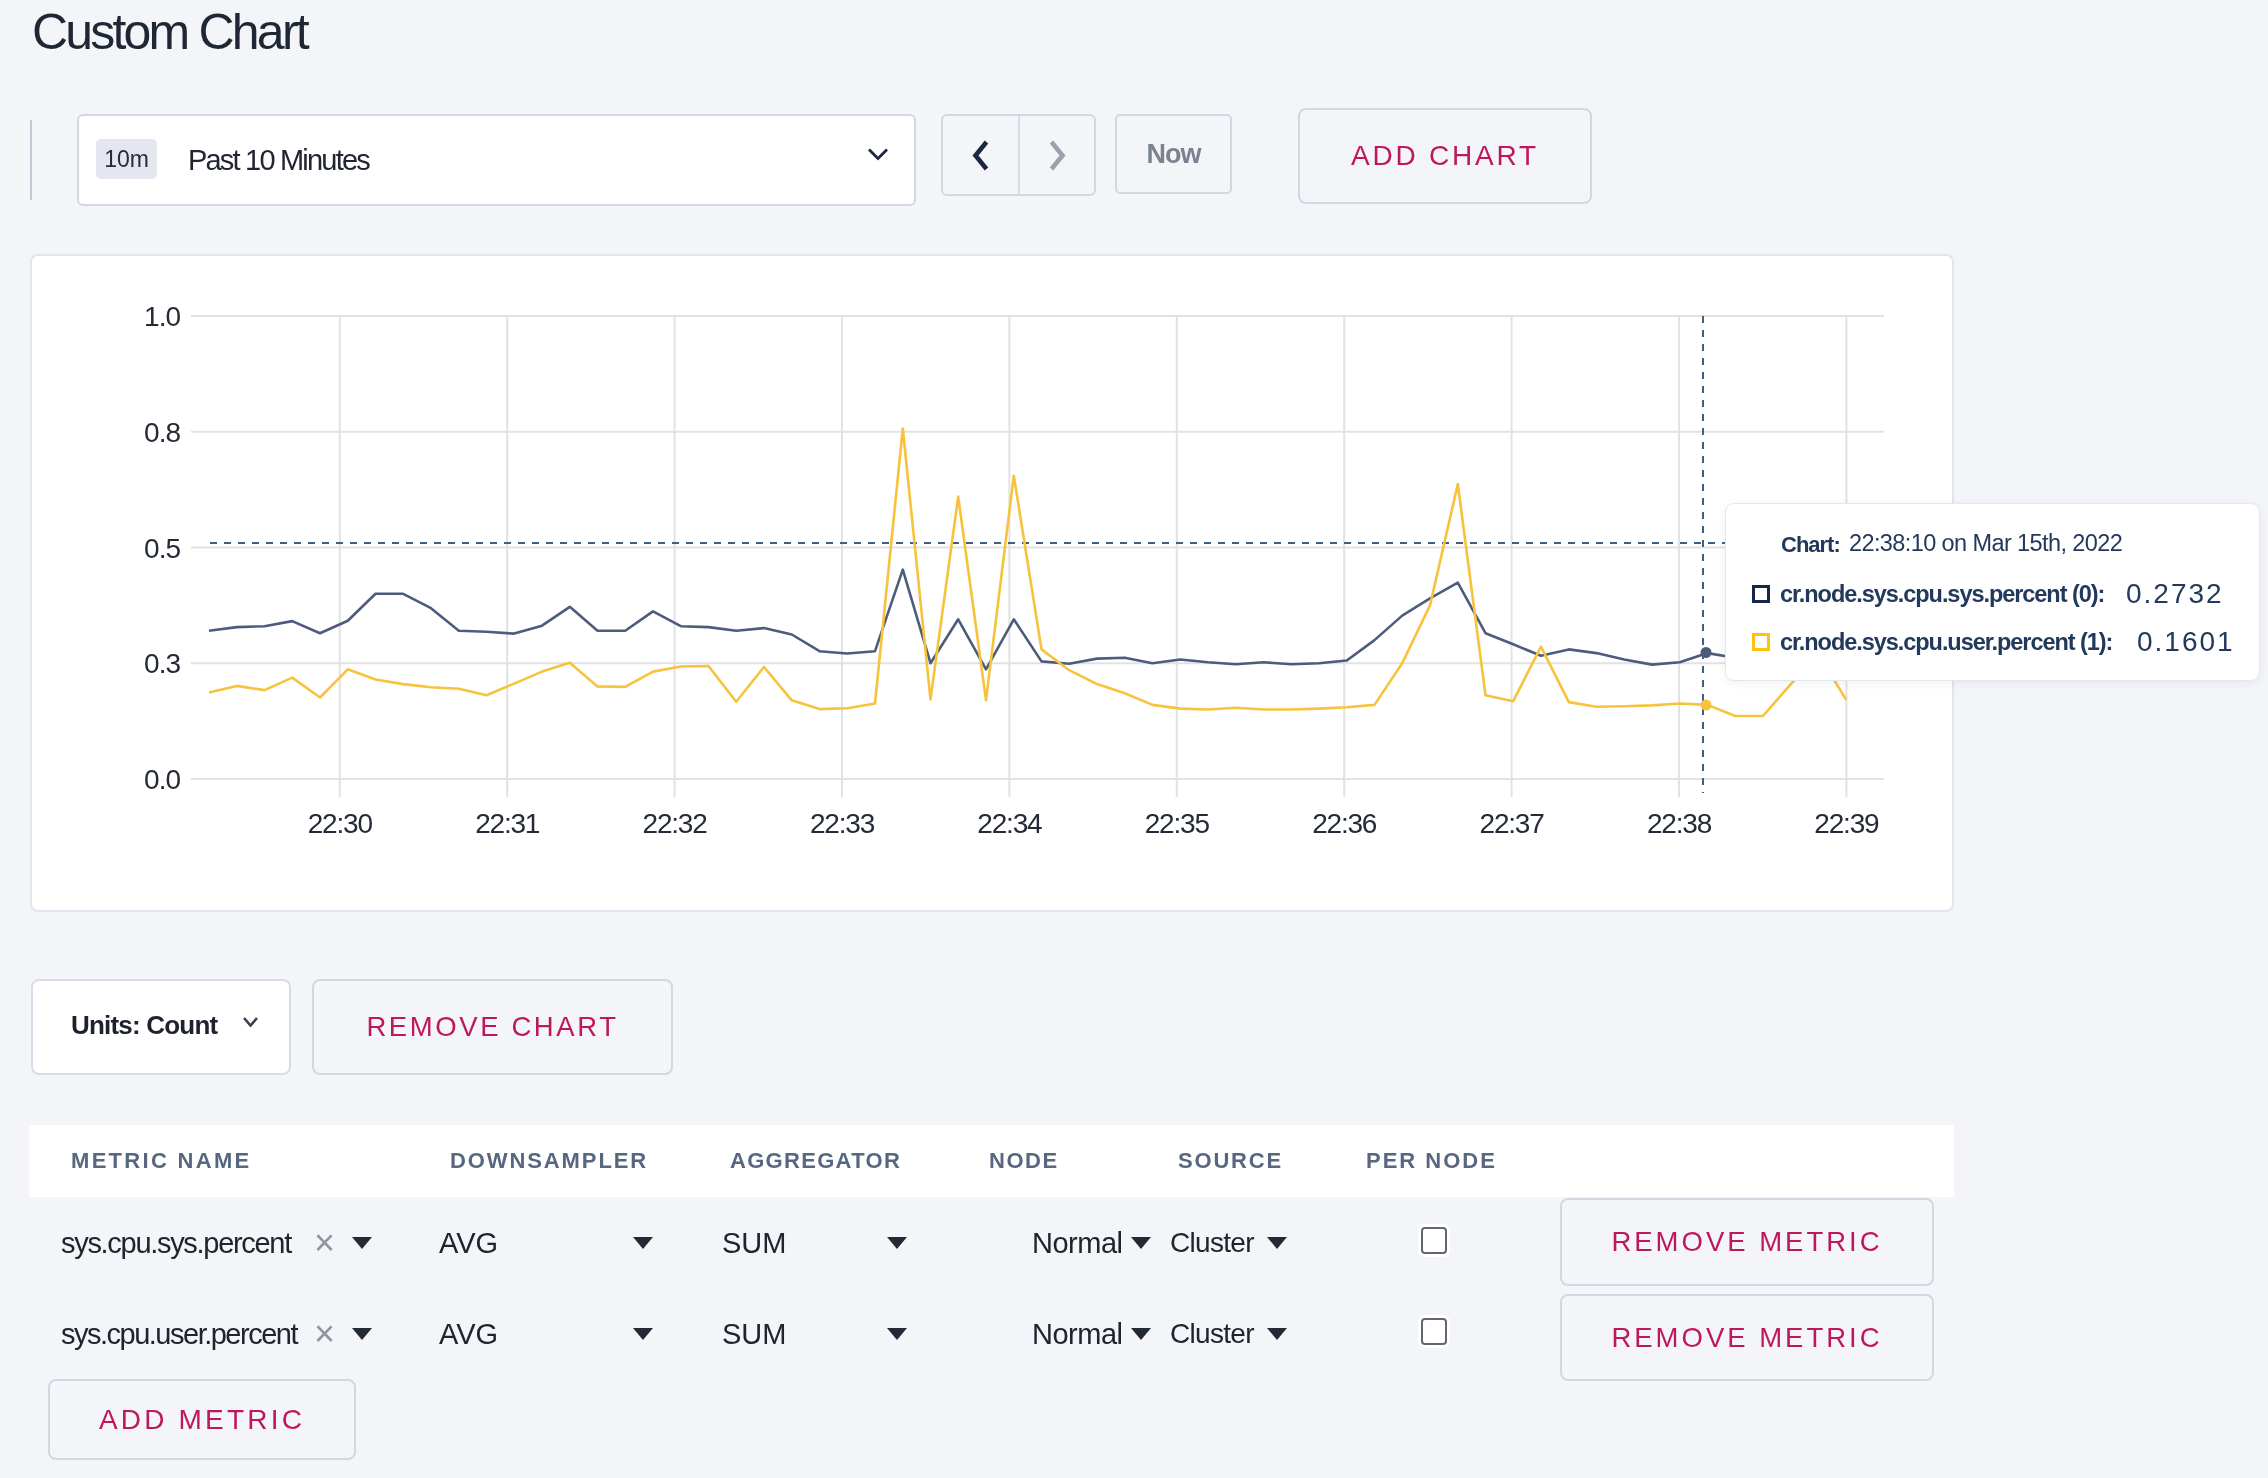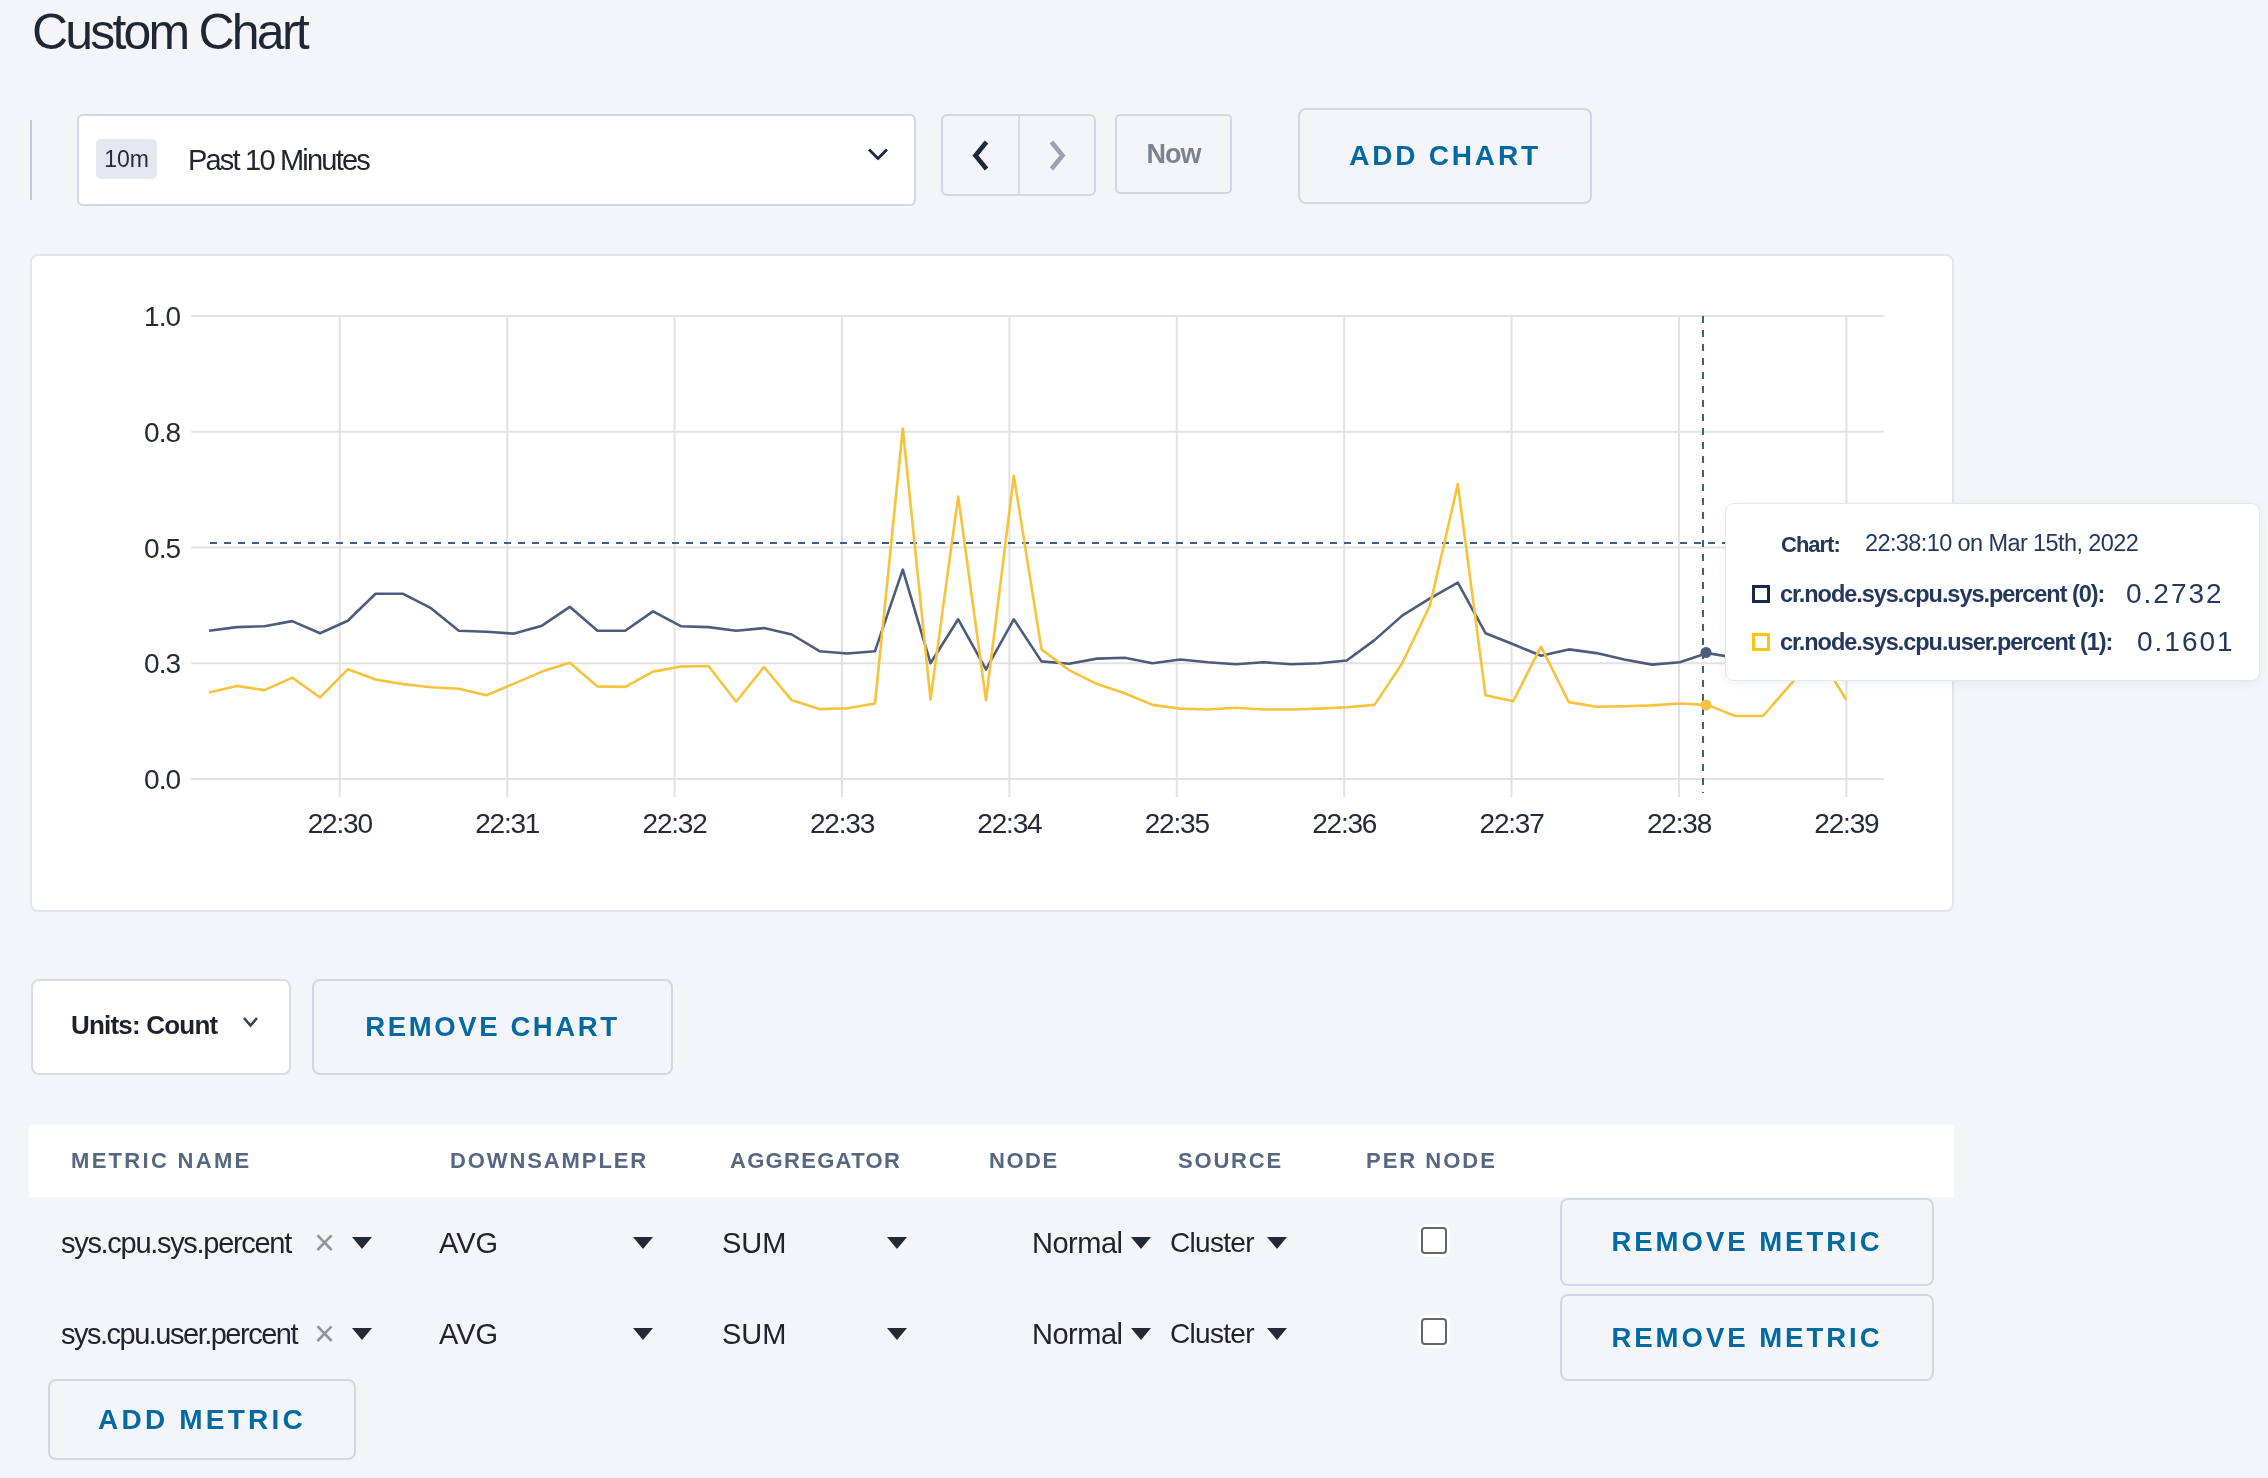--- a/index.html
+++ b/index.html
@@ -1,18 +1,18 @@
 <!DOCTYPE html>
 <html><head><meta charset="utf-8">
 <style>
 * { margin:0; padding:0; }
 html,body { width:2268px; height:1478px; background:#f4f5f9; font-family:"Liberation Sans", sans-serif; position:relative; overflow:hidden; }
 .abs { position:absolute; white-space:nowrap; }
 .btn { position:absolute; border:2px solid #d2d7e4; border-radius:8px; display:flex; align-items:center; justify-content:center; white-space:nowrap; }
-.blue { color:#0369a1; font-weight:700; }
+.blue { color:#be185d; font-weight:400; }
 .tri { position:absolute; width:0; height:0; border-left:10px solid transparent; border-right:10px solid transparent; border-top:12px solid #232a36; }
 .hdr { position:absolute; font-size:22px; font-weight:700; color:#57677f; white-space:nowrap; }
 .cell { position:absolute; font-size:29px; color:#20242e; white-space:nowrap; }
 .tip { position:absolute; color:#22395b; white-space:nowrap; }
 </style></head>
 <body>
 <div class="abs" style="left:32px;top:3px;font-size:50px;letter-spacing:-2.8px;color:#1f2734;">Custom Chart</div>
 
 <div class="abs" style="left:30px;top:120px;width:2px;height:80px;background:#c3c8d6;"></div>
 <div class="abs" style="left:77px;top:114px;width:839px;height:92px;background:#fff;border:2px solid #d2d7e4;border-radius:6px;box-sizing:border-box;"></div>
@@ -71,21 +71,21 @@
 <line x1="1673" y1="62" x2="1673" y2="539" stroke="#3f5e82" stroke-width="2" stroke-dasharray="7 7"></line>
 <polyline points="179.0,376.8 206.8,373.1 234.5,372.2 262.2,367.1 290.0,379.2 317.8,366.7 345.5,339.8 373.2,339.8 401.0,354.2 428.8,376.8 456.5,377.8 484.2,379.6 512.0,371.7 539.8,352.8 567.5,376.8 595.2,376.8 623.0,357.4 650.8,372.2 678.5,373.1 706.2,376.8 734.0,374.1 761.8,380.5 789.5,397.2 817.2,399.5 845.0,397.2 872.8,315.7 900.5,409.2 928.2,365.3 956.0,415.3 983.8,365.3 1011.5,407.4 1039.2,409.7 1067.0,404.6 1094.8,403.7 1122.5,409.2 1150.2,405.5 1178.0,408.3 1205.8,410.2 1233.5,408.3 1261.2,410.2 1289.0,409.2 1316.8,406.5 1344.5,386.1 1372.2,361.6 1400.0,344.4 1427.8,328.7 1455.5,379.2 1483.2,390.3 1511.0,401.8 1538.8,395.4 1566.5,399.1 1594.2,405.5 1622.0,410.6 1649.8,408.3 1677.5,399.1 1705.2,403.7" fill="none" stroke="#4d5c7c" stroke-width="2.6" stroke-linejoin="round"></polyline>
 <polyline points="179.0,438.4 206.8,431.9 234.5,436.1 262.2,423.6 290.0,443.5 317.8,415.3 345.5,425.5 373.2,430.1 401.0,433.3 428.8,434.7 456.5,441.2 484.2,429.6 512.0,417.6 539.8,408.8 567.5,432.4 595.2,432.9 623.0,417.6 650.8,412.5 678.5,412.0 706.2,447.7 734.0,413.0 761.8,446.3 789.5,455.1 817.2,454.2 845.0,449.5 872.8,174.5 900.5,445.4 928.2,242.6 956.0,446.3 983.8,221.7 1011.5,395.4 1039.2,416.2 1067.0,430.1 1094.8,439.3 1122.5,450.9 1150.2,454.6 1178.0,455.5 1205.8,453.7 1233.5,455.5 1261.2,455.5 1289.0,454.6 1316.8,453.2 1344.5,450.9 1372.2,409.2 1400.0,351.4 1427.8,230.1 1455.5,441.2 1483.2,447.2 1511.0,392.6 1538.8,448.1 1566.5,452.8 1594.2,452.3 1622.0,451.4 1649.8,449.5 1677.5,450.9 1705.2,462.0 1733.0,462.0 1760.8,430.1 1788.5,400.0 1816.2,445.8" fill="none" stroke="#f8c33c" stroke-width="2.6" stroke-linejoin="round"></polyline>
 <circle cx="1676" cy="398.5" r="5.5" fill="#4d5c7c"></circle>
 <circle cx="1676" cy="451" r="5.5" fill="#f8c33c"></circle>
 </svg>
 </div>
 
 <div class="abs" style="left:1725px;top:503px;width:535px;height:178px;background:#fff;border:1px solid #e4e7ef;border-radius:9px;box-sizing:border-box;box-shadow:0 2px 10px rgba(40,50,80,0.07);"></div>
 <div class="tip" style="left:1781px;top:532px;font-size:22px;font-weight:700;letter-spacing:-1px;">Chart:</div>
-<div class="tip" style="left:1849px;top:530px;font-size:23.5px;letter-spacing:-0.6px;margin-left:16px;">22:38:10 on Mar 15th, 2022</div>
+<div class="tip" style="left:1849px;top:530px;font-size:23.5px;letter-spacing:-0.6px;">22:38:10 on Mar 15th, 2022</div>
 <div class="abs" style="left:1752px;top:585px;width:18px;height:18px;border:3.5px solid #16284a;box-sizing:border-box;"></div>
 <div class="tip" style="left:1780px;top:581px;font-size:23.5px;font-weight:700;letter-spacing:-1.05px;">cr.node.sys.cpu.sys.percent (0):</div>
 <div class="tip" style="left:2126px;top:578px;font-size:28px;letter-spacing:2px;">0.2732</div>
 <div class="abs" style="left:1752px;top:633px;width:18px;height:18px;border:3.5px solid #fdc30f;box-sizing:border-box;"></div>
 <div class="tip" style="left:1780px;top:629px;font-size:23.5px;font-weight:700;letter-spacing:-1.05px;">cr.node.sys.cpu.user.percent (1):</div>
 <div class="tip" style="left:2137px;top:626px;font-size:28px;letter-spacing:2px;">0.1601</div>
 
 <div class="abs" style="left:31px;top:979px;width:260px;height:96px;background:#fff;border:2px solid #d9dce6;border-radius:8px;box-sizing:border-box;"></div>
 <div class="abs" style="left:71px;top:979px;height:92px;display:flex;align-items:center;font-size:26px;letter-spacing:-0.8px;font-weight:700;color:#1d222e;">Units: Count</div>
 <svg class="abs" style="left:242px;top:1016px" width="17" height="12" viewBox="0 0 17 12">

